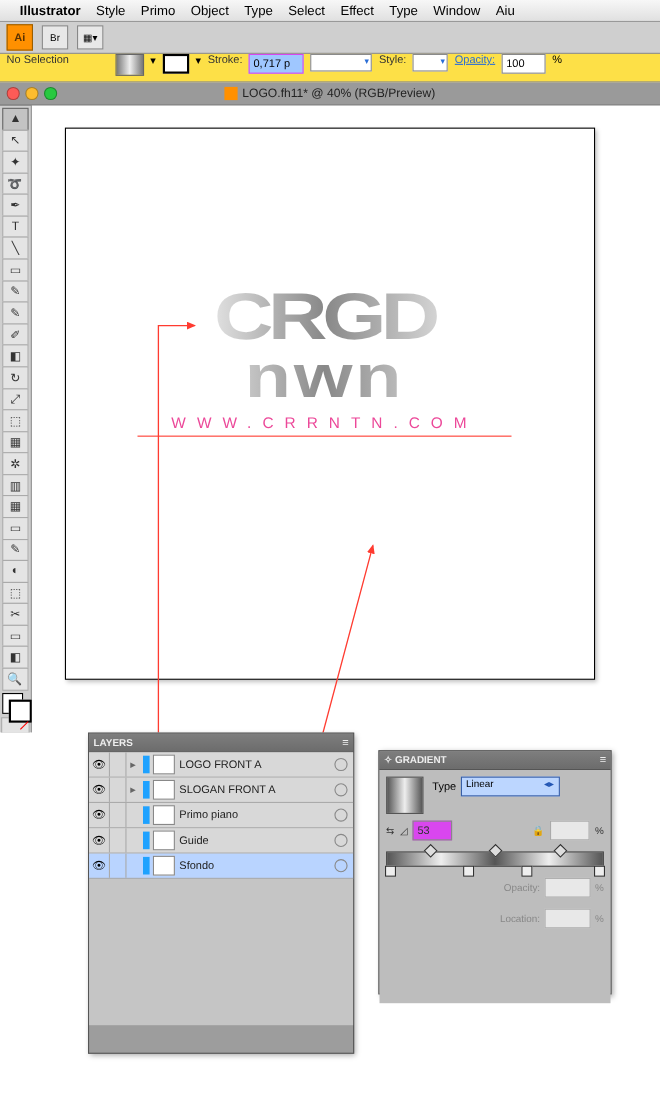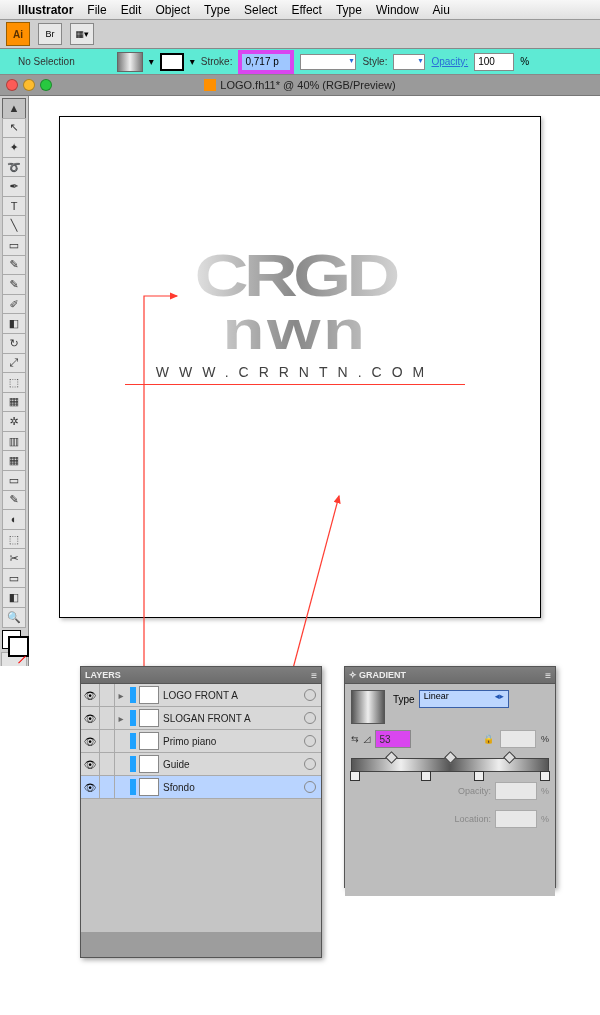--- a/index.html
+++ b/index.html
@@ -3,61 +3,61 @@
 <meta charset="utf-8">
 <style>
 body { margin:0; font-family: "Lucida Grande", Arial, sans-serif; font-size:10px; background:#fff; color:#000; width:600px; }
 .menubar { height:19px; background:linear-gradient(#f7f7f7,#e0e0e0); border-bottom:1px solid #999; display:flex; align-items:center; padding:0 4px; gap:14px; font-size:12px; }
 .menubar .apple { font-size:13px; }
 .menubar .app { font-weight:bold; }
 .menubar span { color:#000; }
 .toolbar1 { height:28px; background:#cfcfcf; border-bottom:1px solid #888; display:flex; align-items:center; padding:0 6px; gap:8px; }
 .ai-icon { width:22px; height:22px; background:#ff9000; border:1px solid #9a5e00; display:flex; align-items:center; justify-content:center; color:#593100; font-weight:bold; font-size:10px; }
 .tb-btn { width:22px; height:20px; border:1px solid #888; background:#e8e8e8; display:flex; align-items:center; justify-content:center; font-size:9px; }
-.toolbar2 { height:25px; background:#5eead4; border-bottom:1px solid #888; display:flex; align-items:center; padding:0 18px; gap:6px; font-size:10px; }
+.toolbar2 { height:25px; background:#fde047; border-bottom:1px solid #888; display:flex; align-items:flex-start; padding:0 6px; gap:6px; font-size:10px; }
 .label { color:#333; }
 .swatch { width:24px; height:18px; border:1px solid #666; display:inline-block; }
-.numfield { height:16px; background:#9fc7ff; border:4px solid #d946ef; width:42px; display:flex; align-items:center; padding:0 3px; font-size:10px; }
+.numfield { height:16px; background:#9fc7ff; border:1px solid #d946ef; width:42px; display:flex; align-items:center; padding:0 3px; font-size:10px; }
 .dropdown-small { width:54px; height:14px; border:1px solid #8a8a8a; background:#fff; position:relative; }
 .dropdown-small::after { content:"▾"; position:absolute; right:2px; top:1px; color:#2a6dd6; font-size:8px; }
 .tabbar { height:20px; background:#9a9a9a; border-bottom:1px solid #777; display:flex; align-items:center; justify-content:center; position:relative; }
 .traffic { position:absolute; left:6px; display:flex; gap:5px; }
 .dot { width:10px; height:10px; border-radius:50%; border:1px solid rgba(0,0,0,0.3); }
 .dot.r{background:#fc5b57;} .dot.y{background:#fdbc2e;} .dot.g{background:#28c940;}
 .tabbar .title { display:flex; align-items:center; gap:4px; color:#222; font-size:11px; }
 .ai-mini { width:12px; height:12px; background:#ff9000; display:inline-block; }
 .workspace { display:flex; height:570px; background:#fff; }
 .toolstrip { width:28px; background:#cfcfcf; border-right:1px solid #888; display:flex; flex-direction:column; align-items:center; padding-top:2px; gap:0; }
 .tool { width:22px; height:20px; border:1px solid #aaa; background:#e4e4e4; margin:0 0 -1px 0; display:flex; align-items:center; justify-content:center; font-size:11px; color:#333; }
 .tool.sel { background:#c3c3c3; border-color:#666; }
 .canvas-wrap { flex:1; padding:20px 12px 10px 30px; position:relative; background:#fff; }
 .artboard { width:480px; height:500px; border:1px solid #000; box-shadow:2px 2px 4px rgba(0,0,0,0.25); background:#fff; position:relative; }
-.logo-area { position:absolute; left:50px; top:130px; width:370px; text-align:center; }
+.logo-area { position:absolute; left:50px; top:142px; width:370px; text-align:center; }
 .logo-row { font-size:60px; font-weight:bold; letter-spacing:-4px; line-height:0.95; background:linear-gradient(90deg,#888,#eee,#888,#ddd,#999); -webkit-background-clip:text; background-clip:text; color:transparent; font-family: Arial, sans-serif; transform:scaleX(1.25); transform-origin:center; }
-.url-row { font-size:14px; letter-spacing:10px; color:#404040; margin-top:8px; font-weight:300; }
+.url-row { font-size:14px; letter-spacing:10px; color:#ec4899; margin-top:8px; font-weight:300; }
 .redline { height:1px; background:#ff3b30; margin:4px auto 0; width:340px; }
 .panels-area { position:relative; height:360px; background:#fff; padding-left:28px; border-top:0; }
 .panel { position:absolute; background:#9d9d9d; border:1px solid #555; box-shadow:2px 2px 5px rgba(0,0,0,0.35); font-size:10px; }
 .panel-head { height:16px; background:linear-gradient(#7e7e7e,#6c6c6c); color:#eee; border-bottom:1px solid #555; display:flex; align-items:center; padding:0 4px; justify-content:space-between;text-align:center; }
 .panel-tab { color:#eee; font-weight:bold; font-size:9px; }
 .layers { left:80px; top:0; width:240px; height:290px; }
 .layers .body { background:#c5c5c5; height:248px; position:relative; }
 .layer-row { height:22px; background:#d8d8d8; border-bottom:1px solid #aaa; display:flex; align-items:center; }
 .layer-row.sel { background:#b9d4ff; }
 .eye { width:18px; height:22px; border-right:1px solid #aaa; display:flex; align-items:center; justify-content:center; }
 .lock { width:14px; height:22px; border-right:1px solid #aaa; }
 .disclose { width:12px; text-align:center; color:#666; }
 .lcolor { width:6px; height:16px; background:#1fa2ff; margin:0 3px; }
 .thumb { width:18px; height:16px; border:1px solid #888; background:#fff; margin-right:4px; }
 .lname { flex:1; color:#222; font-style:normal; }
 .lname.ital { }
 .ring { width:10px; height:10px; border:1px solid #888; border-radius:50%; margin-right:5px; }
 .layers .foot { height:22px; background:#bdbdbd; border-top:1px solid #888; display:flex; align-items:center; justify-content:space-between; padding:0 4px; }
 .foot-ico { width:16px; height:14px; border:1px solid #888; background:#d6d6d6; margin-left:2px; }
-.gradient { left:344px; top:0; width:210px; height:220px; }
+.gradient { left:344px; top:16px; width:210px; height:220px; }
 .gradient .body { background:#bdbdbd; height:200px; padding:6px; }
 .grad-swatch { width:32px; height:32px; border:1px solid #555; background:linear-gradient(90deg,#555,#eee,#555); float:left; margin-right:8px; }
 .gtype { display:flex; align-items:center; gap:4px; margin-bottom:6px; }
 .gsel { width:80px; height:16px; background:#bcd6ff; border:1px solid #385fa8; display:flex; justify-content:space-between; padding:0 4px; font-size:9px; }
 .ang-row { display:flex; align-items:center; gap:5px; clear:both; padding-top:6px; font-size:9px; color:#333; }
 .gbar-wrap { margin-top:10px; }
 .gbar { height:12px; background:linear-gradient(90deg,#555,#eee,#555,#eee,#555); border:1px solid #444; position:relative; }
 .gstop { width:8px; height:8px; background:#eee; border:1px solid #333; position:absolute; top:12px; }
 .gdiamond { width:7px; height:7px; border:1px solid #333; background:#ddd; transform:rotate(45deg); position:absolute; top:-6px; }
 .gfield-row { display:flex; align-items:center; gap:4px; margin-top:10px; color:#888; font-size:9px; justify-content:flex-end; }
@@ -65,22 +65,22 @@
 .fill-stroke { width:24px; height:24px; position:relative; margin-top:3px; }
 .fill-sq { position:absolute; width:17px; height:17px; background:#fff; border:1px solid #000; left:0; top:0; }
 .stroke-sq { position:absolute; width:17px; height:17px; border:2px solid #000; background:#fff; left:6px; top:6px; }
 </style>
 </head>
 <body>
 
 <div class="menubar">
   <span class="apple"></span>
   <span class="app">Illustrator</span>
-  <span>File</span>
-  <span>Edit</span>
+  <span>Style</span>
+  <span>Primo</span>
   <span>Object</span>
   <span>Type</span>
   <span>Select</span>
   <span>Effect</span>
   <span>Type</span>
   <span>Window</span>
   <span>Aiu</span>
 </div>
 
 <div class="toolbar1">

